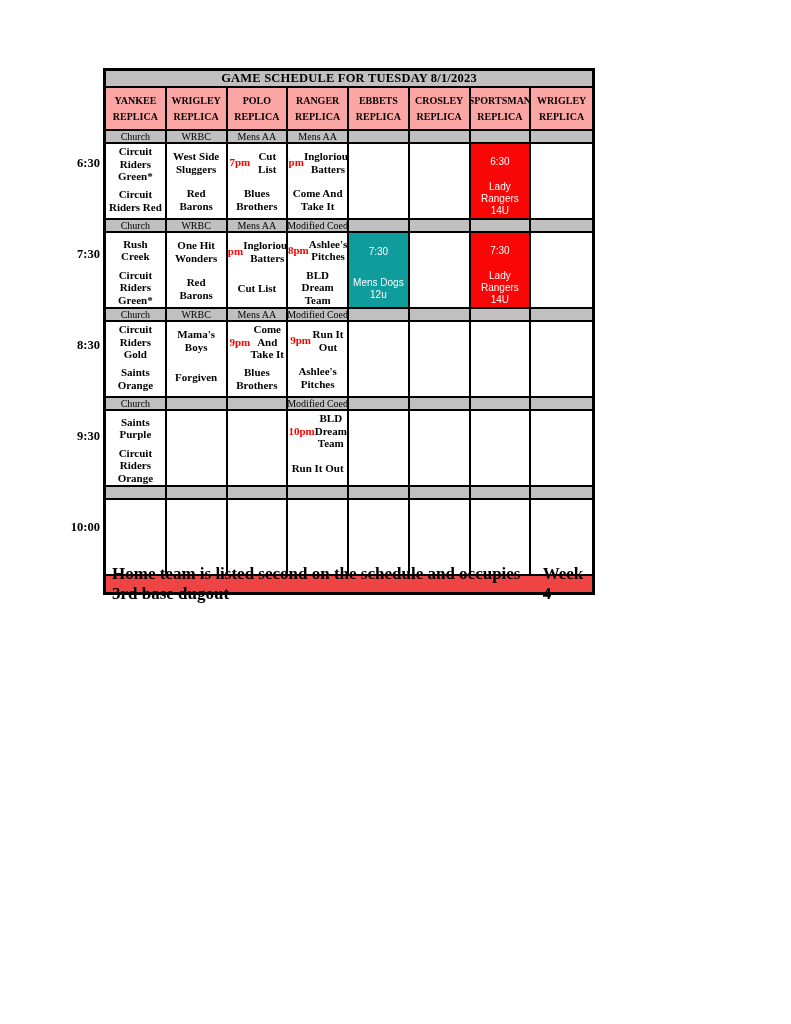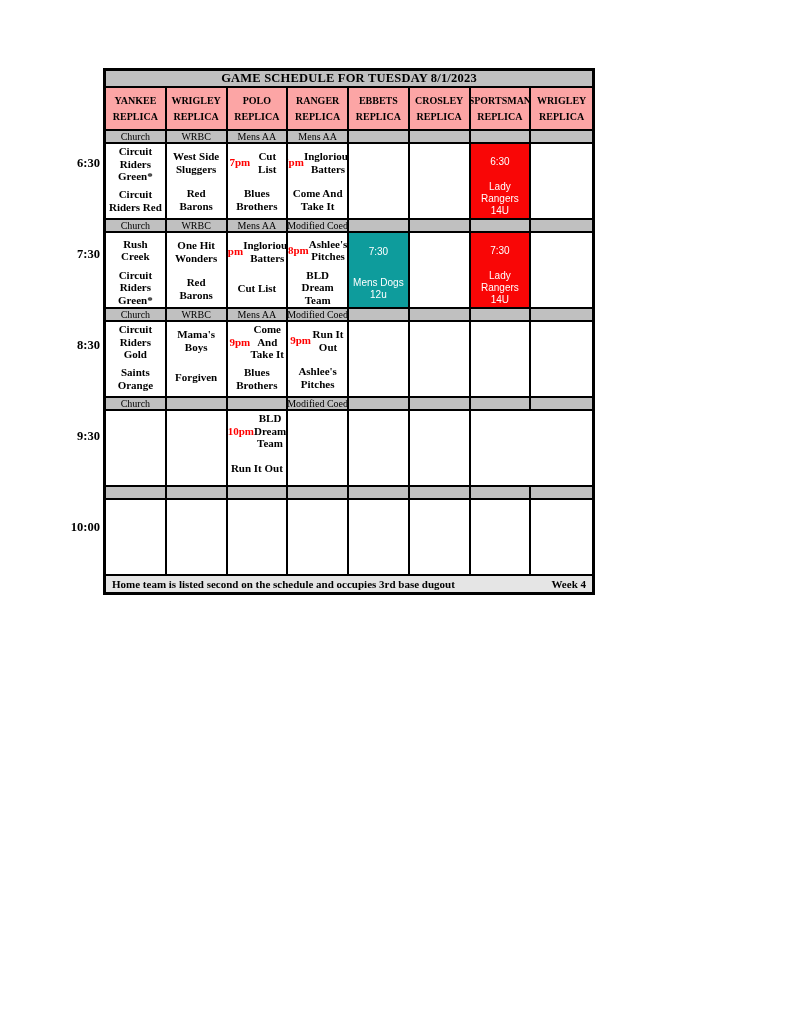--- a/index.html
+++ b/index.html
@@ -46,23 +46,23 @@
   }
   .half{flex:1;display:flex;align-items:center;justify-content:center;padding:1px 2px;}
   .half .entry{display:inline;}
   .red{color:#FF0000;}
   .cell.sans{
     font-family:"Liberation Sans","DejaVu Sans",sans-serif;
     font-size:10px;font-weight:normal;line-height:12px;
   }
 
   .footer-bar{
-    height:16px;background:#e5e5e5;border-top:0;
+    height:16px;background:#ef4444;border-top:0;
     display:flex;align-items:center;justify-content:space-between;
-    font-size:11px;font-weight:bold;padding:0 6px;box-sizing:border-box;
+    font-size:17px;font-weight:bold;padding:0 6px;box-sizing:border-box;
   }
 
   .time-label{
     position:absolute;left:50px;width:50px;text-align:right;
     font-size:12.5px;font-weight:bold;color:#000;
   }
 </style>
 </head>
 <body>
 
@@ -310,20 +310,28 @@
           <div></div>
           <div></div>
           <div>Modified Coed</div>
           <div></div>
           <div></div>
           <div></div>
           <div></div>
         </div>
         <div class="row datarow">
           <div class="cell">
+            <div class="half">
+              <span class="entry">Saints Purple</span>
+            </div>
+            <div class="half">
+              <span class="entry">Circuit Riders Orange</span>
+            </div>
+          </div>
+          <div class="cell">
             <div class="half"></div>
             <div class="half"></div>
           </div>
           <div class="cell">
             <div class="half"></div>
             <div class="half"></div>
           </div>
           <div class="cell">
             <div class="half">
               <span class="entry red">10pm</span>

